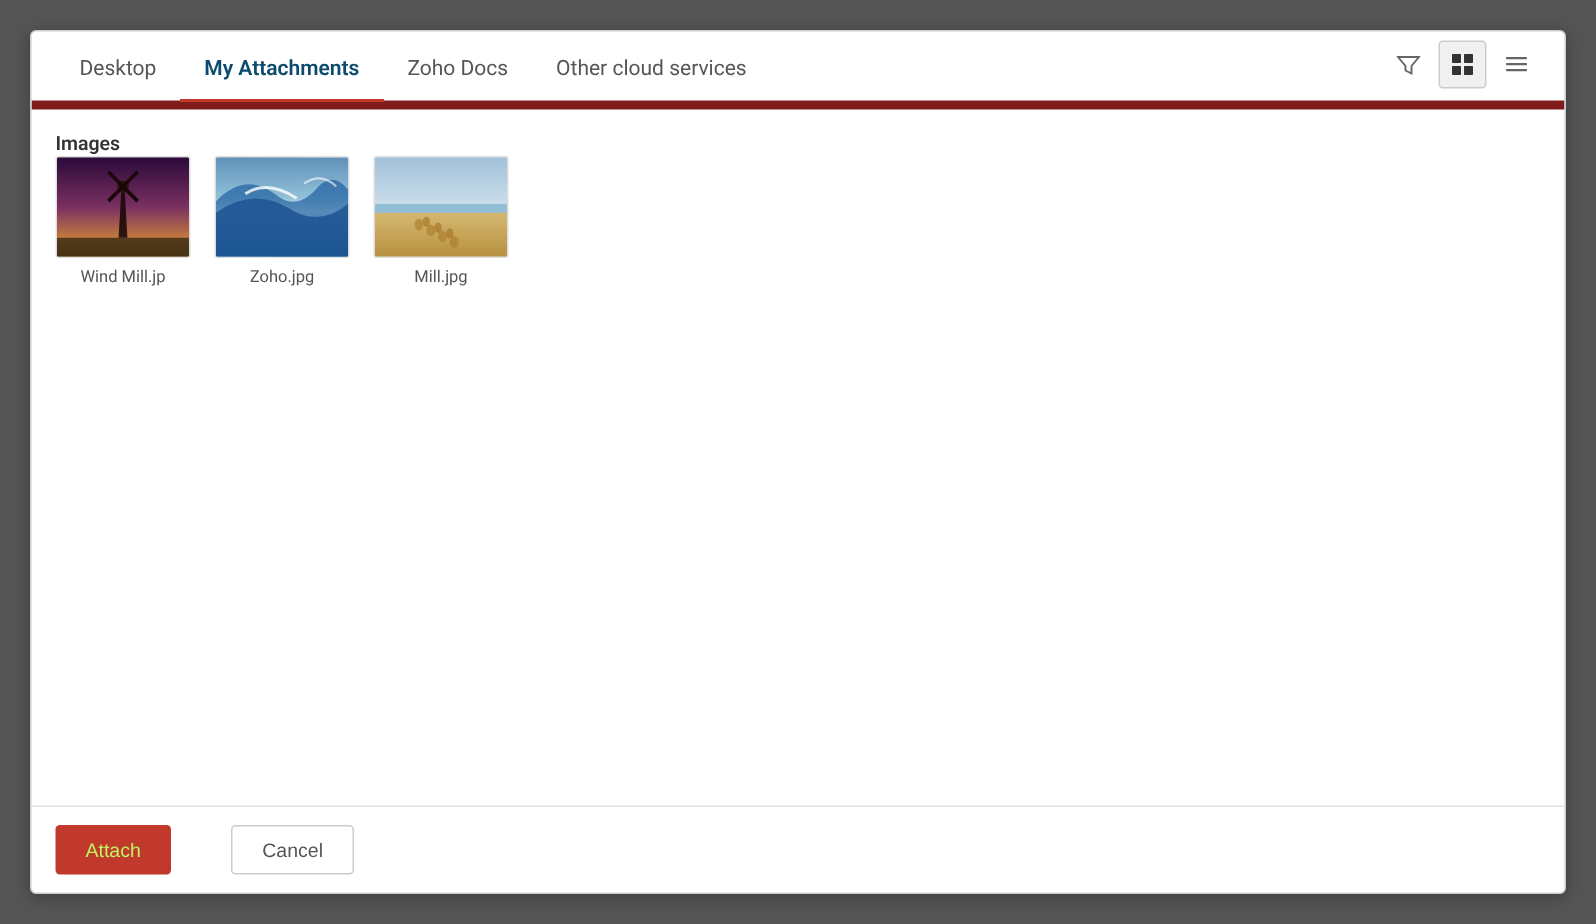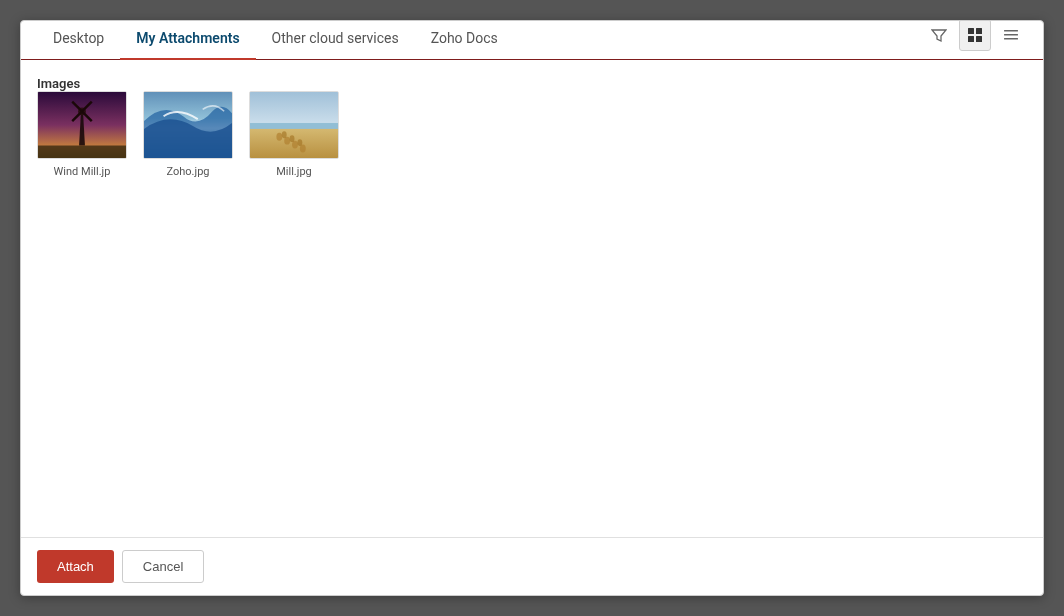--- a/index.html
+++ b/index.html
@@ -18,23 +18,23 @@
       border: 1px solid #ccc;
       border-radius: 4px;
       display: flex;
       flex-direction: column;
       overflow: hidden;
       box-shadow: 0 2px 12px rgba(0,0,0,0.3);
     }
     .tabs-bar {
       display: flex;
       align-items: flex-end;
-      border-bottom: 1px solid #7f1d1d;
+      border-bottom: 6px solid #7f1d1d;
       padding: 0 16px;
-      height: 39px;
+      height: 52px;
       position: relative;
     }
     .tab {
       padding: 12px 16px;
       cursor: pointer;
       font-size: 14px;
       color: #555;
       white-space: nowrap;
       border-bottom: 2px solid transparent;
       margin-bottom: -1px;
@@ -115,53 +115,54 @@
       white-space: nowrap;
     }
     .footer {
       padding: 12px 16px;
       border-top: 1px solid #e0e0e0;
       display: flex;
       gap: 8px;
     }
     .btn-attach {
       background: #c0392b;
-      color: #ffffff;
+      color: #bef264;
       border: none;
       padding: 8px 20px;
       border-radius: 3px;
       font-size: 13px;
       cursor: pointer;
       font-weight: 500;
     }
     .btn-cancel {
       background: #fff;
       color: #555;
       border: 1px solid #ccc;
       padding: 8px 20px;
       border-radius: 3px;
       font-size: 13px;
       cursor: pointer;
+      margin-left: 32px;
     }
 
     
     .thumb-windmill { background: linear-gradient(180deg, #3a1a4a 0%, #7a3a6a 40%, #c0804a 70%, #8a6a30 100%); }
     .thumb-wave { background: linear-gradient(135deg, #5a8ab0 0%, #8ac0d0 30%, #e0e8f0 50%, #5090b0 70%, #2a5a80 100%); }
     .thumb-beach { background: linear-gradient(180deg, #b0c8e0 0%, #d0e0f0 30%, #d4b06a 55%, #c0a050 100%); }
   </style>
 </head>
 <body>
 
 <div class="dialog">
 
   <div class="tabs-bar">
     <div class="tab">Desktop</div>
     <div class="tab active">My Attachments</div>
+    <div class="tab">Zoho Docs</div>
     <div class="tab">Other cloud services</div>
-    <div class="tab">Zoho Docs</div>
 
     <div class="toolbar-icons">
 
       <div class="icon-btn" title="Filter">
         <svg viewBox="0 0 16 16" fill="currentColor">
           <path d="M1 3h14l-5 6v5l-4-2V9L1 3z" fill="none" stroke="currentColor" stroke-width="1.3"></path>
         </svg>
       </div>
 
       <div class="icon-btn active" title="Grid view">

